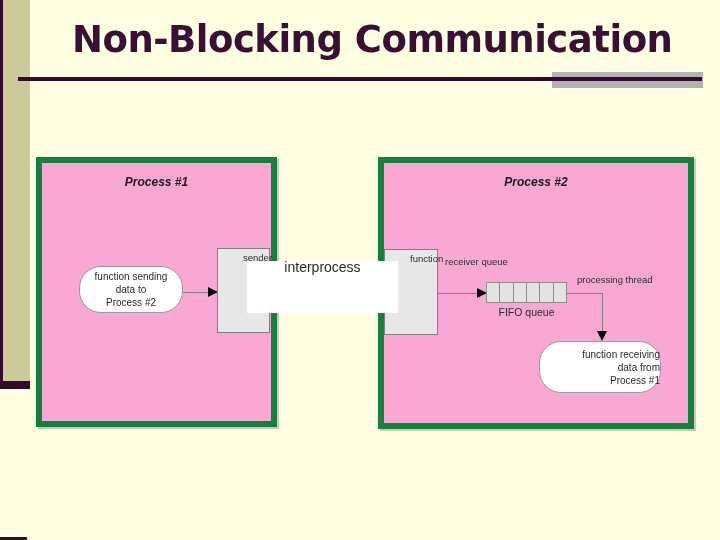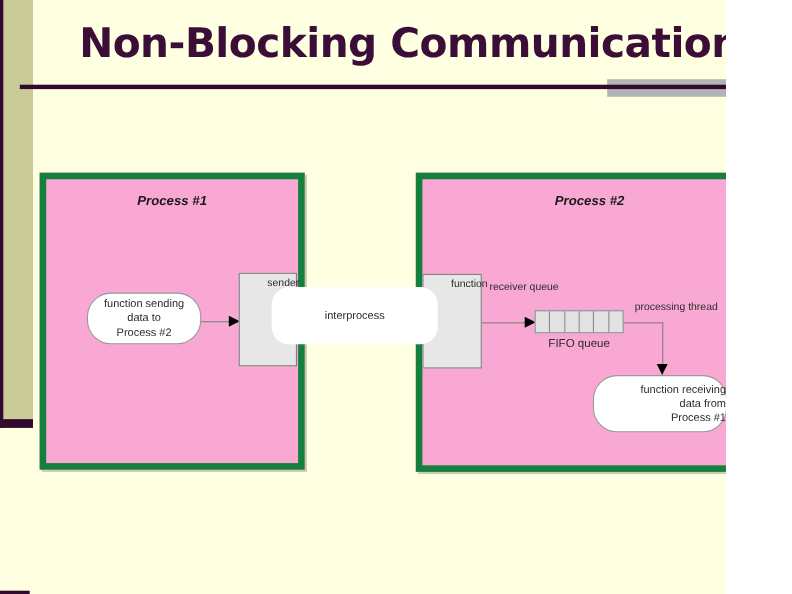--- a/index.html
+++ b/index.html
@@ -1,17 +1,17 @@
 <!DOCTYPE html>
 <html><head>
 <meta charset="utf-8">
 <style>
   html,body { margin:0; padding:0; }
   .slide {
-    position:relative; width:660px; height:540px;
+    position:relative; width:720px; height:540px;
     background:#FFFFE1; overflow:hidden;
     font-family:"Liberation Sans", sans-serif;
   }
   
   .side-band { position:absolute; left:0; top:0; width:30px; height:381px; background:#CBCB99; }
   .side-edge-line { position:absolute; left:0; top:0; width:3px; height:389px; background:#320A2E; }
   .side-cap { position:absolute; left:0; top:381px; width:30px; height:8px; background:#320A2E; }
   .bottom-sliver { position:absolute; left:0; top:537px; width:27px; height:3px; background:#320A2E; }
 
   
@@ -78,22 +78,22 @@
 
   .fifo {
     position:absolute; left:102px; top:119px; width:81px; height:21px;
     display:flex; border:1px solid #8C8C8C; background:#E3E3E3; box-sizing:border-box;
   }
   .fifo-cell { flex:1; border-left:1px solid #8C8C8C; }
   .fifo-cell:first-child { border-left:none; }
 
   .interprocess {
     position:absolute; left:247px; top:261px; width:151px; height:52px; z-index:5;
-    background:#FFFFFF; display:flex; flex-direction:column; justify-content:center;
-    text-align:center; font-size:10px; line-height:13px; color:#2b2b2b;border-radius:16px;
+    background:#FFFFFF; display:flex; flex-direction:row; justify-content:center;
+    text-align:center; font-size:14px; line-height:13px; color:#2b2b2b;
   }
 </style>
 </head>
 <body>
 
 <div class="slide">
   <div class="side-band"></div>
   <div class="side-edge-line"></div>
   <div class="side-cap"></div>
   <div class="bottom-sliver"></div>

